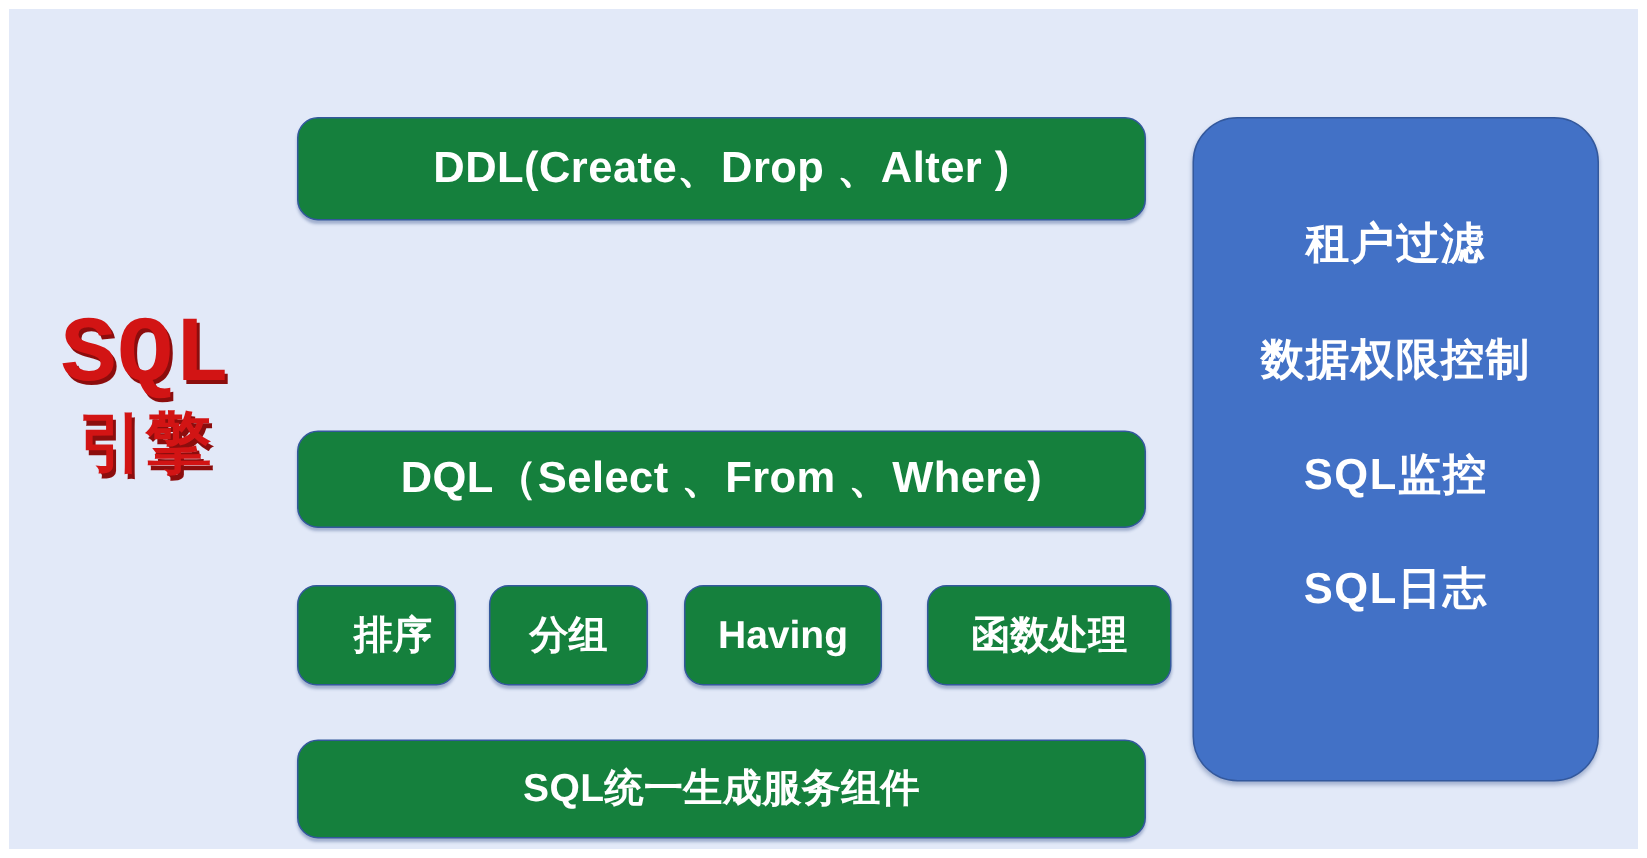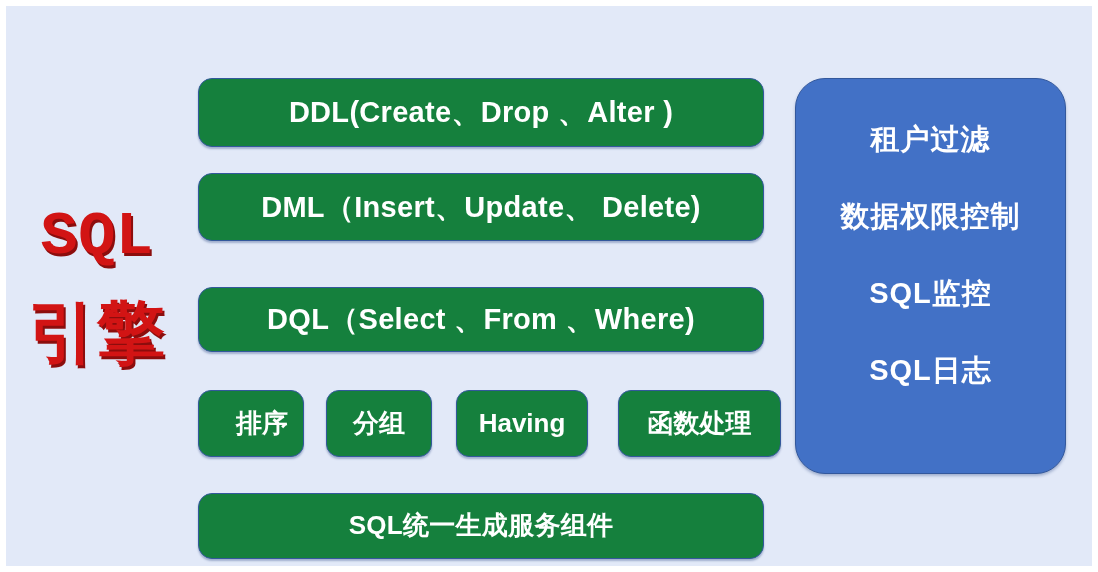--- a/index.html
+++ b/index.html
@@ -46,23 +46,23 @@
     text-shadow: 2px 3px 0px #8c0d0d;
     user-select: none;
   }
   #sql-title .line1 {
     display: block;
     font-size: 62px;
     font-family: Liberation Mono, monospace;
   }
   #sql-title .line2 {
     display: block;
-    font-size: 68px;
-    margin-top: 24px;
-    font-family: Liberation Serif, serif;
+    font-size: 44px;
+    margin-top: 0;
+    font-family: Liberation Sans, sans-serif;
   }
 
   
   .blue-box {
     position: absolute;
     background: #15803d;
     border: 1.5px solid #33589c;
     border-radius: 14px;
     box-shadow: 0 2px 2px rgba(40, 70, 130, 0.35);
     color: #ffffff;
@@ -98,21 +98,21 @@
   #box-group  { left: 320px; width: 106px; }
   #box-having { left: 450px; width: 132px; }
   #box-func   { left: 612px; width: 163px; }
 
   
   #right-panel {
     position: absolute;
     left: 789px;
     top: 72px;
     width: 271px;
-    height: 396px;
+    height: 443px;
     background: #4271c6;
     border: 1.5px solid #33589c;
     border-radius: 30px;
     box-shadow: 0 2px 3px rgba(40, 70, 130, 0.35);
     box-sizing: border-box;
     display: flex;
     flex-direction: column;
     justify-content: center;
     align-items: center;
     padding-top: 14px;
@@ -136,21 +136,20 @@
 <div id="canvas">
   <div id="stage">
 
     <div id="sql-title">
       <span class="line1">SQL</span>
       <span class="line2">引擎</span>
     </div>
 
     <div class="blue-box main-box" id="box-ddl">DDL(Create、Drop 、Alter )</div>
 
-    <div class="blue-box main-box" id="box-dml">DML（Insert、Update、 Delete)</div>
 
     <div class="blue-box main-box" id="box-dql">DQL（Select 、From 、Where)</div>
 
     <div class="blue-box small-box" id="box-sort">排序</div>
 
     <div class="blue-box small-box" id="box-having">Having</div>
 
     <div class="blue-box small-box" id="box-group">分组</div>
 
     <div class="blue-box small-box" id="box-func">函数处理</div>

